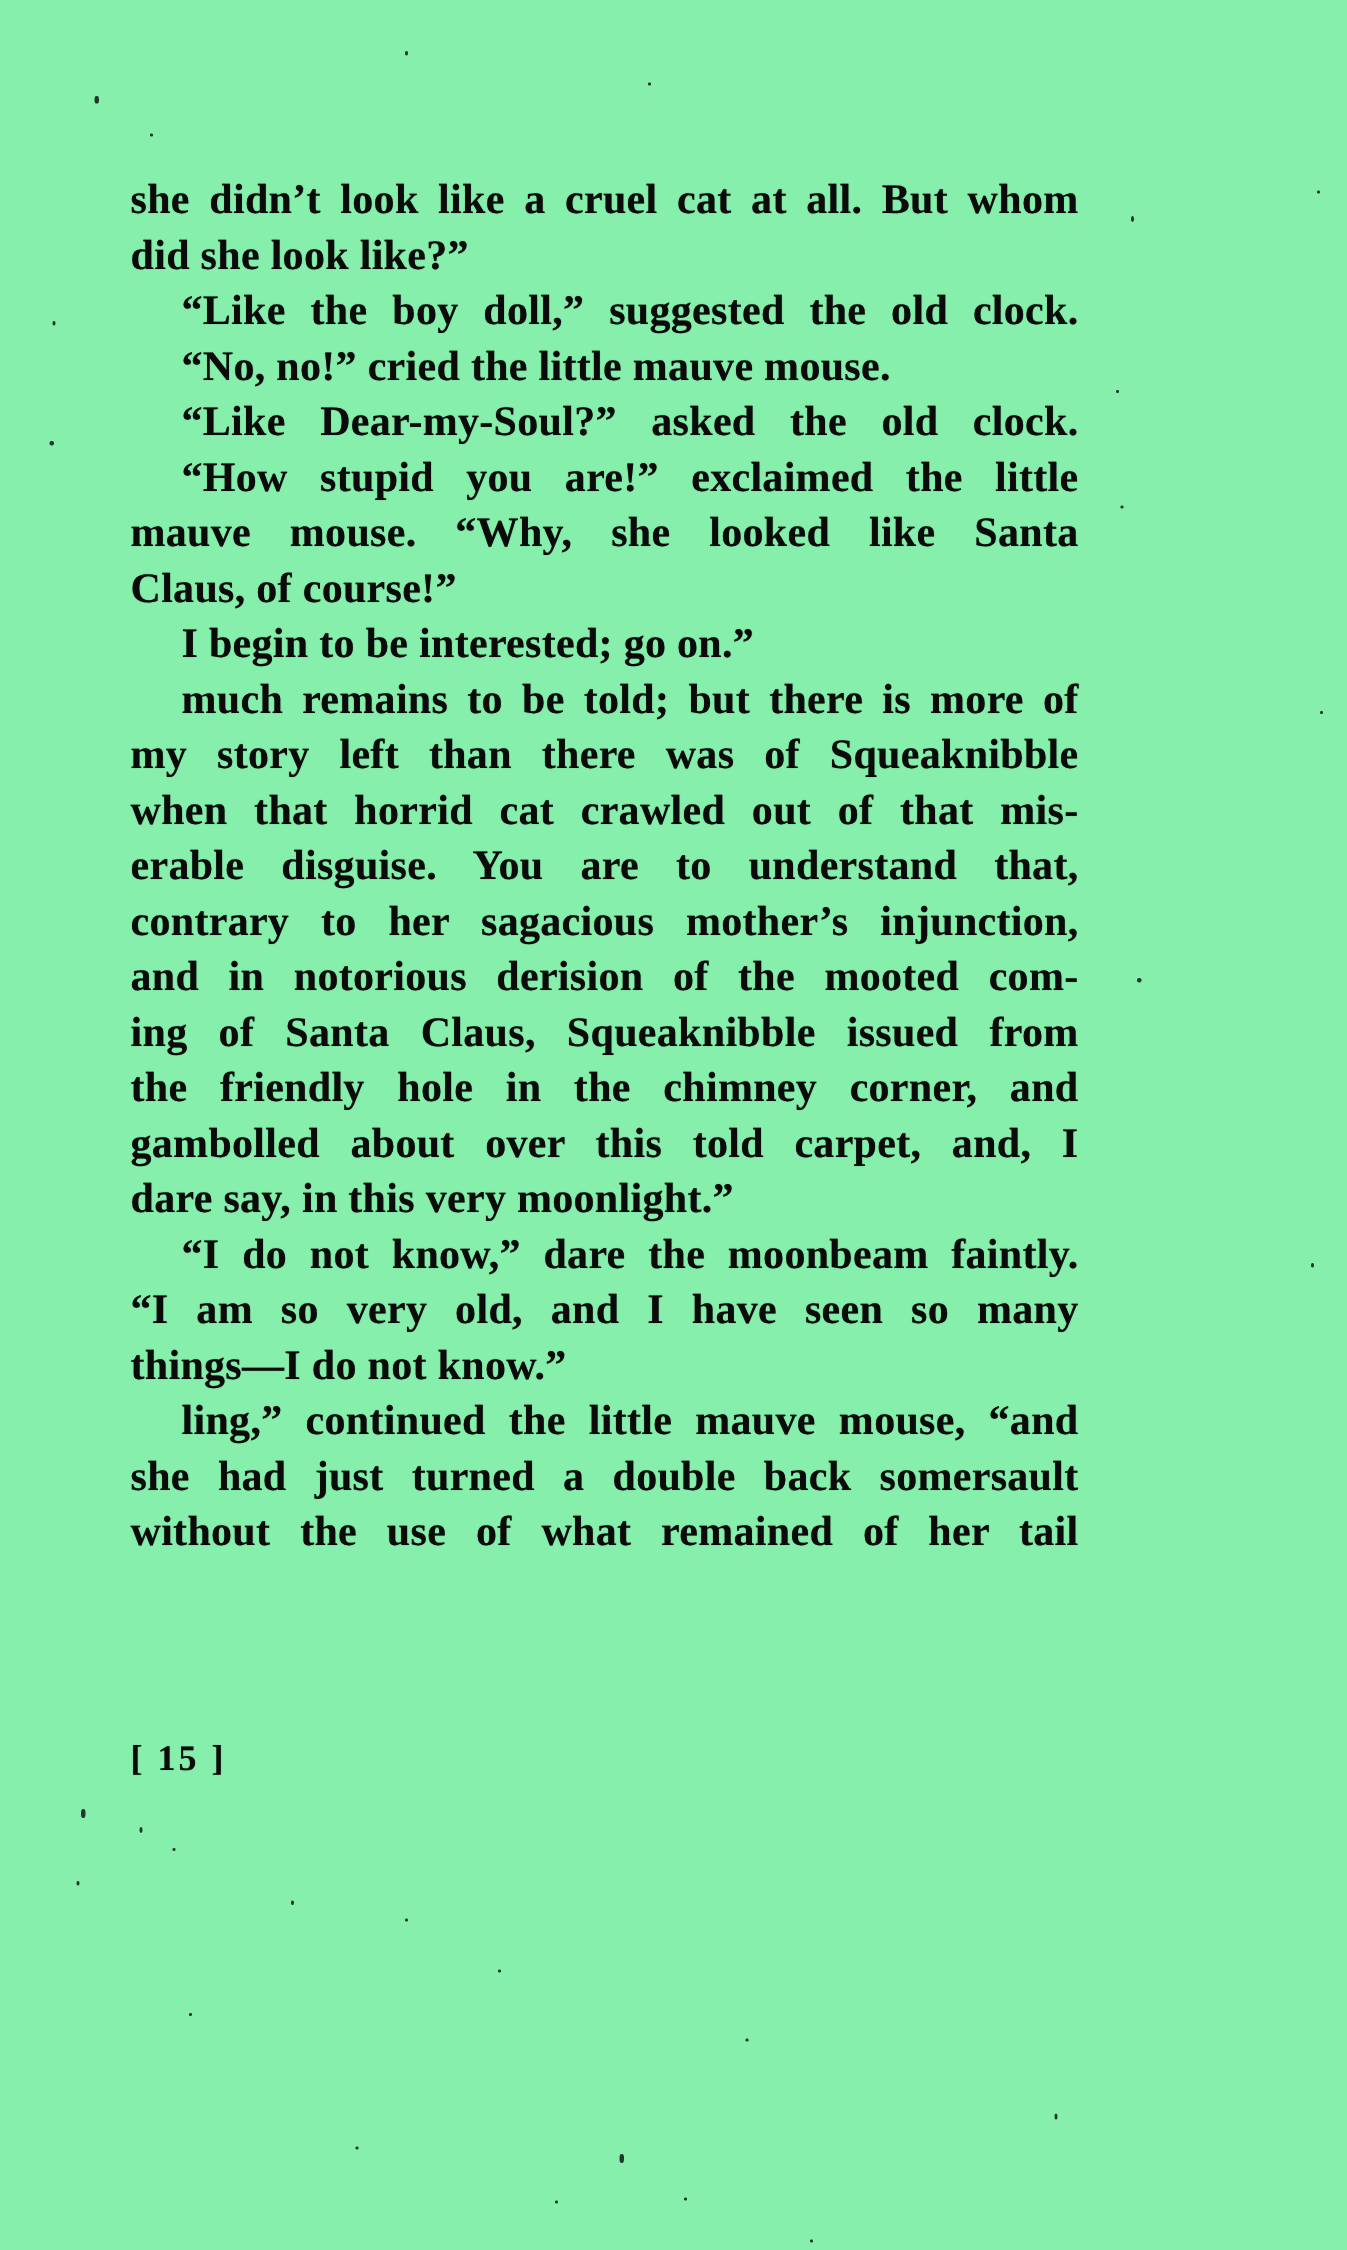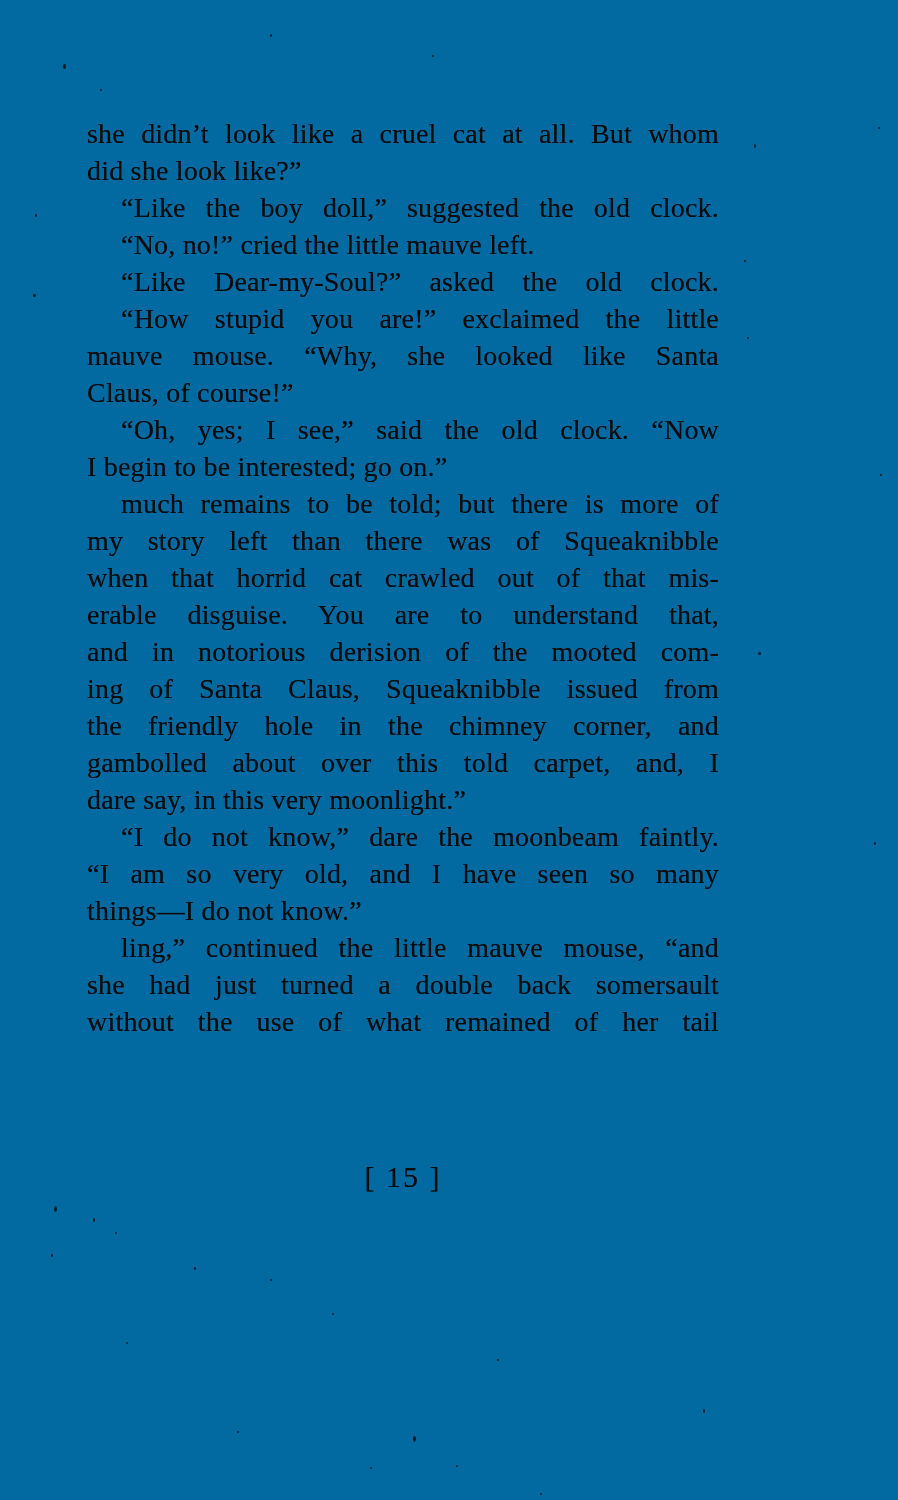--- a/index.html
+++ b/index.html
@@ -10,21 +10,22 @@
   body {
     width: 898px;
     height: 1500px;
     position: relative;
     overflow: hidden;
     font-family: "Liberation Serif", "DejaVu Serif", serif;
   }
   .page {
     position: absolute;
     inset: 0;
-    background: #0369a1;
+    background: #86efac;
+    font-weight: bold;
   }
   .text-block {
     position: absolute;
     left: 87px;
     top: 115px;
     width: 632px;
     color: #0b0b0b;
   }
   .para { margin: 0; padding: 0; }
   .line {
@@ -42,22 +43,21 @@
     text-align-last: justify;
   }
   .para.indent .line:first-child {
     text-indent: 34px;
   }
   .page-number {
     position: absolute;
     left: 87px;
     top: 1160px;
     width: 632px;
-    text-align: center;
-    font-size: 30px;
+    font-size: 24px;
     color: #0b0b0b;
     text-shadow: 0 0 0.6px rgba(0,0,0,0.5);
     letter-spacing: 2px;
   }
   .speck {
     position: absolute;
     background: #141414;
     border-radius: 45%;
     opacity: 0.85;
   }
@@ -68,39 +68,39 @@
 <div class="page">
   <div class="text-block" id="text-block">
       <div class="para">
         <div class="line j">she didn’t look like a cruel cat at all. But whom</div>
         <div class="line">did she look like?”</div>
       </div>
       <div class="para indent">
         <div class="line j">“Like the boy doll,” suggested the old clock.</div>
       </div>
       <div class="para indent">
-        <div class="line">“No, no!” cried the little mauve left.</div>
+        <div class="line">“No, no!” cried the little mauve mouse.</div>
       </div>
       <div class="para indent">
         <div class="line j">“Like Dear-my-Soul?” asked the old clock.</div>
       </div>
       <div class="para indent">
         <div class="line j">“How stupid you are!” exclaimed the little</div>
         <div class="line j">mauve mouse. “Why, she looked like Santa</div>
         <div class="line">Claus, of course!”</div>
       </div>
       <div class="para indent">
-        <div class="line j">“Oh, yes; I see,” said the old clock. “Now</div>
         <div class="line">I begin to be interested; go on.”</div>
       </div>
       <div class="para indent">
         <div class="line j">much remains to be told; but there is more of</div>
         <div class="line j">my story left than there was of Squeaknibble</div>
         <div class="line j">when that horrid cat crawled out of that mis-</div>
         <div class="line j">erable disguise. You are to understand that,</div>
+        <div class="line j">contrary to her sagacious mother’s injunction,</div>
         <div class="line j">and in notorious derision of the mooted com-</div>
         <div class="line j">ing of Santa Claus, Squeaknibble issued from</div>
         <div class="line j">the friendly hole in the chimney corner, and</div>
         <div class="line j">gambolled about over this told carpet, and, I</div>
         <div class="line">dare say, in this very moonlight.”</div>
       </div>
       <div class="para indent">
         <div class="line j">“I do not know,” dare the moonbeam faintly.</div>
         <div class="line j">“I am so very old, and I have seen so many</div>
         <div class="line">things—I do not know.”</div>

